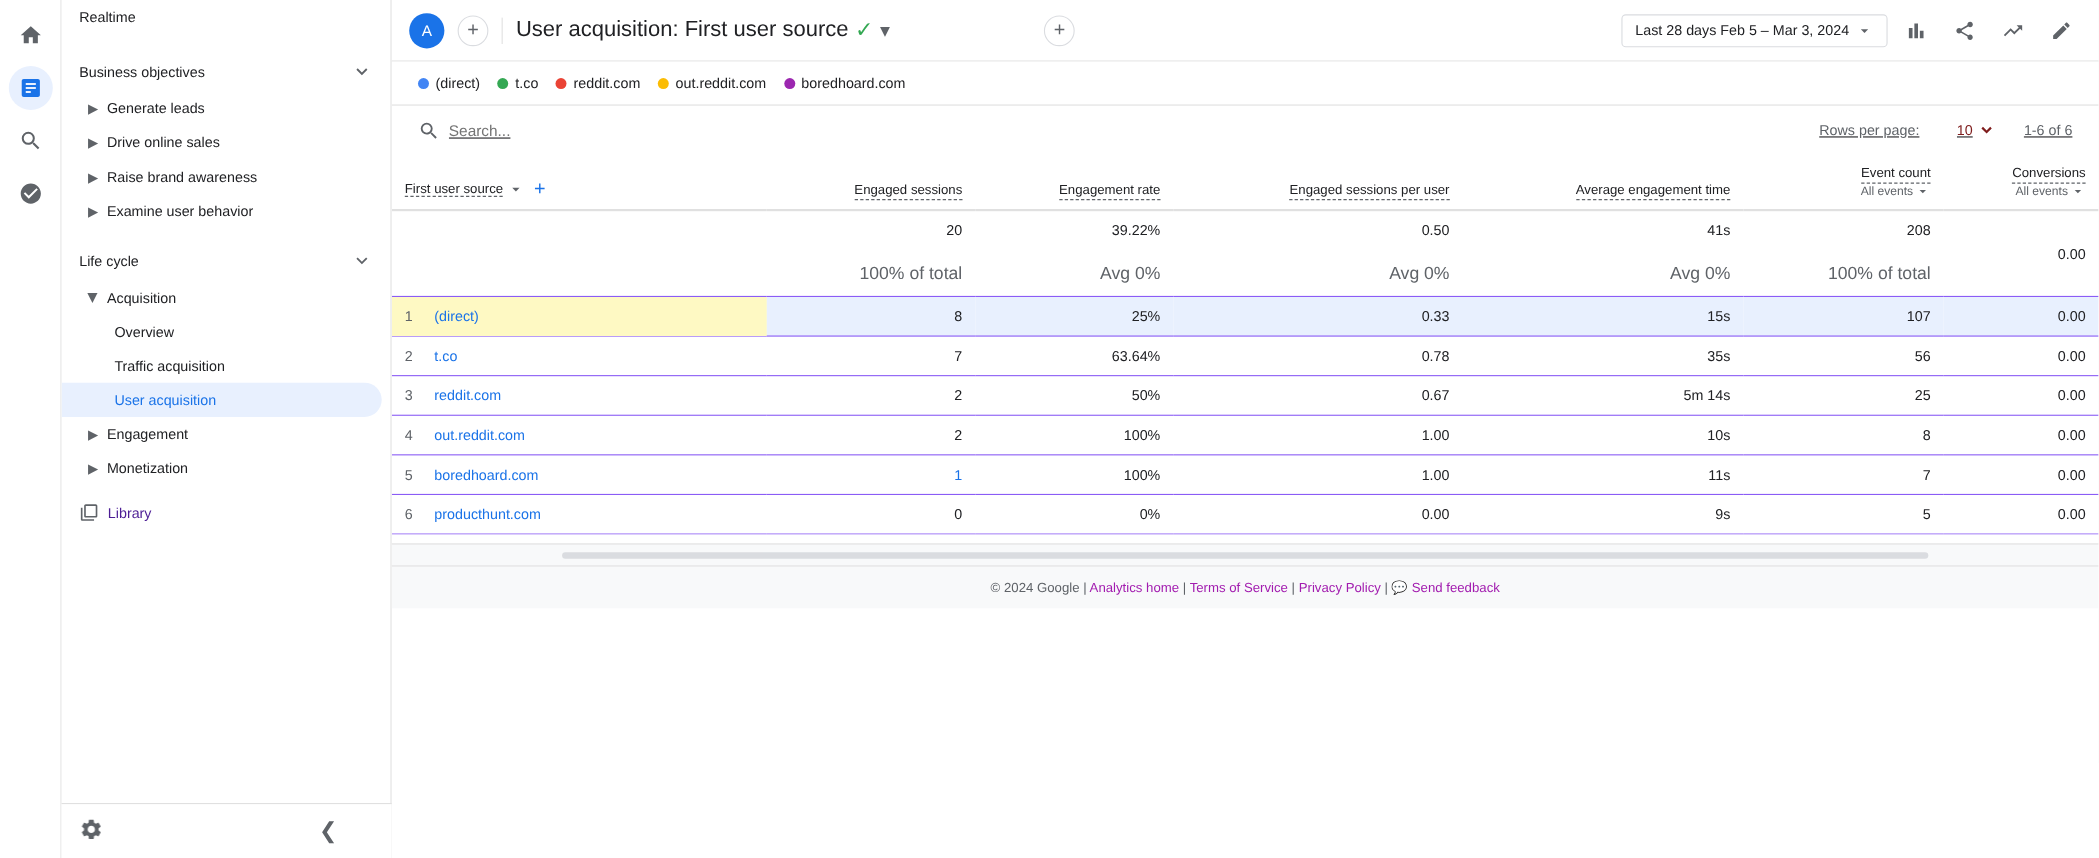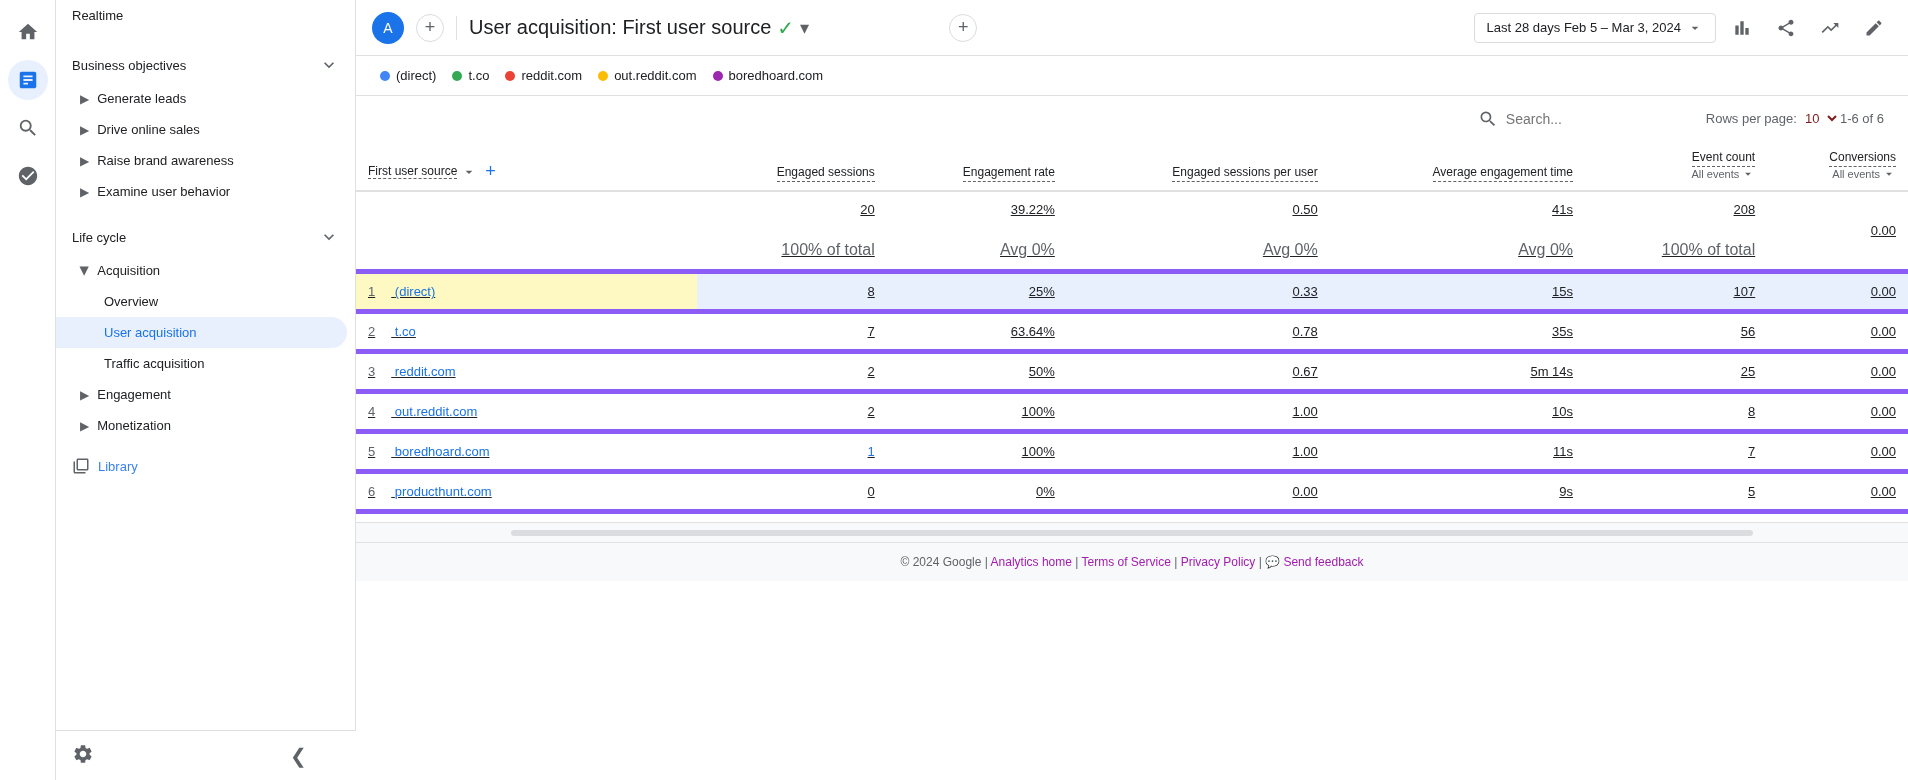--- a/index.html
+++ b/index.html
@@ -82,21 +82,21 @@
     }
     .nav-sub-item.active {
       background: #e8f0fe; color: #1a73e8; border-radius: 0 20px 20px 0;
       margin-right: 8px;
     }
     .nav-item.active-parent .arrow { transform: rotate(90deg); }
 
     .library-item {
       display: flex; align-items: center; gap: 8px;
       padding: 8px 16px;
-      cursor: pointer; color: #3b82f6; font-size: 13px;
+      cursor: pointer; color: #4c1d95; font-size: 13px;
       margin-top: 8px;
     }
 
     
     .main {
       flex: 1;
       display: flex;
       flex-direction: column;
       overflow: hidden;
     }
@@ -160,33 +160,33 @@
       padding: 12px 24px;
       display: flex; align-items: center; gap: 16px;
       border-bottom: 1px solid #e0e0e0;
     }
     .legend-dot {
       width: 10px; height: 10px; border-radius: 50%; flex-shrink: 0;
     }
     .legend-item { display: flex; align-items: center; gap: 6px; font-size: 13px; color: #202124; }
     .table-toolbar {
       padding: 12px 24px;
-      display: flex; align-items: center; justify-content: flex-end;
+      display: flex; align-items: center; justify-content: space-between; text-decoration: underline;
     }
     .search-box {
       display: flex; align-items: center; gap: 8px;
       border: none; background: transparent;
       font-size: 14px; color: #5f6368;
     }
     .search-input {
       border: none; outline: none; background: transparent;
       font-size: 14px; color: #202124; width: 200px;
     }
     .rows-per-page {
-      display: flex; align-items: center; gap: 0;
+      display: flex; align-items: center; gap: 26px;
       font-size: 13px; color: #5f6368;
     }
     .rows-select {
       border: none; background: transparent;
       font-size: 13px; color: #7f1d1d; cursor: pointer;
       padding: 2px 4px;
     }
 
     table {
       width: 100%; border-collapse: collapse;
@@ -200,21 +200,21 @@
       vertical-align: bottom;
       white-space: nowrap;
     }
     thead th.source-col {
       text-align: left; min-width: 220px;
       position: sticky; left: 0; background: #fff;
     }
     thead th .col-label { font-size: 12px; line-height: 1.4; }
     thead th .col-sub { font-size: 11px; color: #5f6368; font-weight: 400; }
     .dashed-underline { border-bottom: 1px dashed #5f6368; display: inline-block; }
-    tbody tr { border-bottom: 5px solid #8b5cf6; text-decoration: underline; }
+    tbody tr { border-bottom: 1px solid #8b5cf6; }
     tbody tr.highlighted { background: #e8f0fe; }
     tbody td {
       padding: 10px 12px;
       text-align: right;
       font-size: 13px;
     }
     tbody td.source-col {
       text-align: left;
       position: sticky; left: 0; background: inherit;
     }
@@ -319,22 +319,22 @@
         <svg width="20" height="20" viewBox="0 0 24 24" fill="currentColor">
             <path d="M7.41 8.59L12 13.17l4.59-4.58L18 10l-6 6-6-6 1.41-1.41z"></path>
           </svg>
       </button>
     </div>
     <div class="nav-item active-parent">
       <span class="arrow" style="transform:rotate(90deg); display:inline-block;">▶</span>
       <span>Acquisition</span>
     </div>
     <div class="nav-sub-item">Overview</div>
+    <div class="nav-sub-item">Traffic acquisition</div>
     <div class="nav-sub-item active">User acquisition</div>
-    <div class="nav-sub-item">Traffic acquisition</div>
     <div class="nav-item">
       <span class="arrow">▶</span>
       <span>Engagement</span>
     </div>
     <div class="nav-item">
       <span class="arrow">▶</span>
       <span>Monetization</span>
     </div>
   </div>
 

